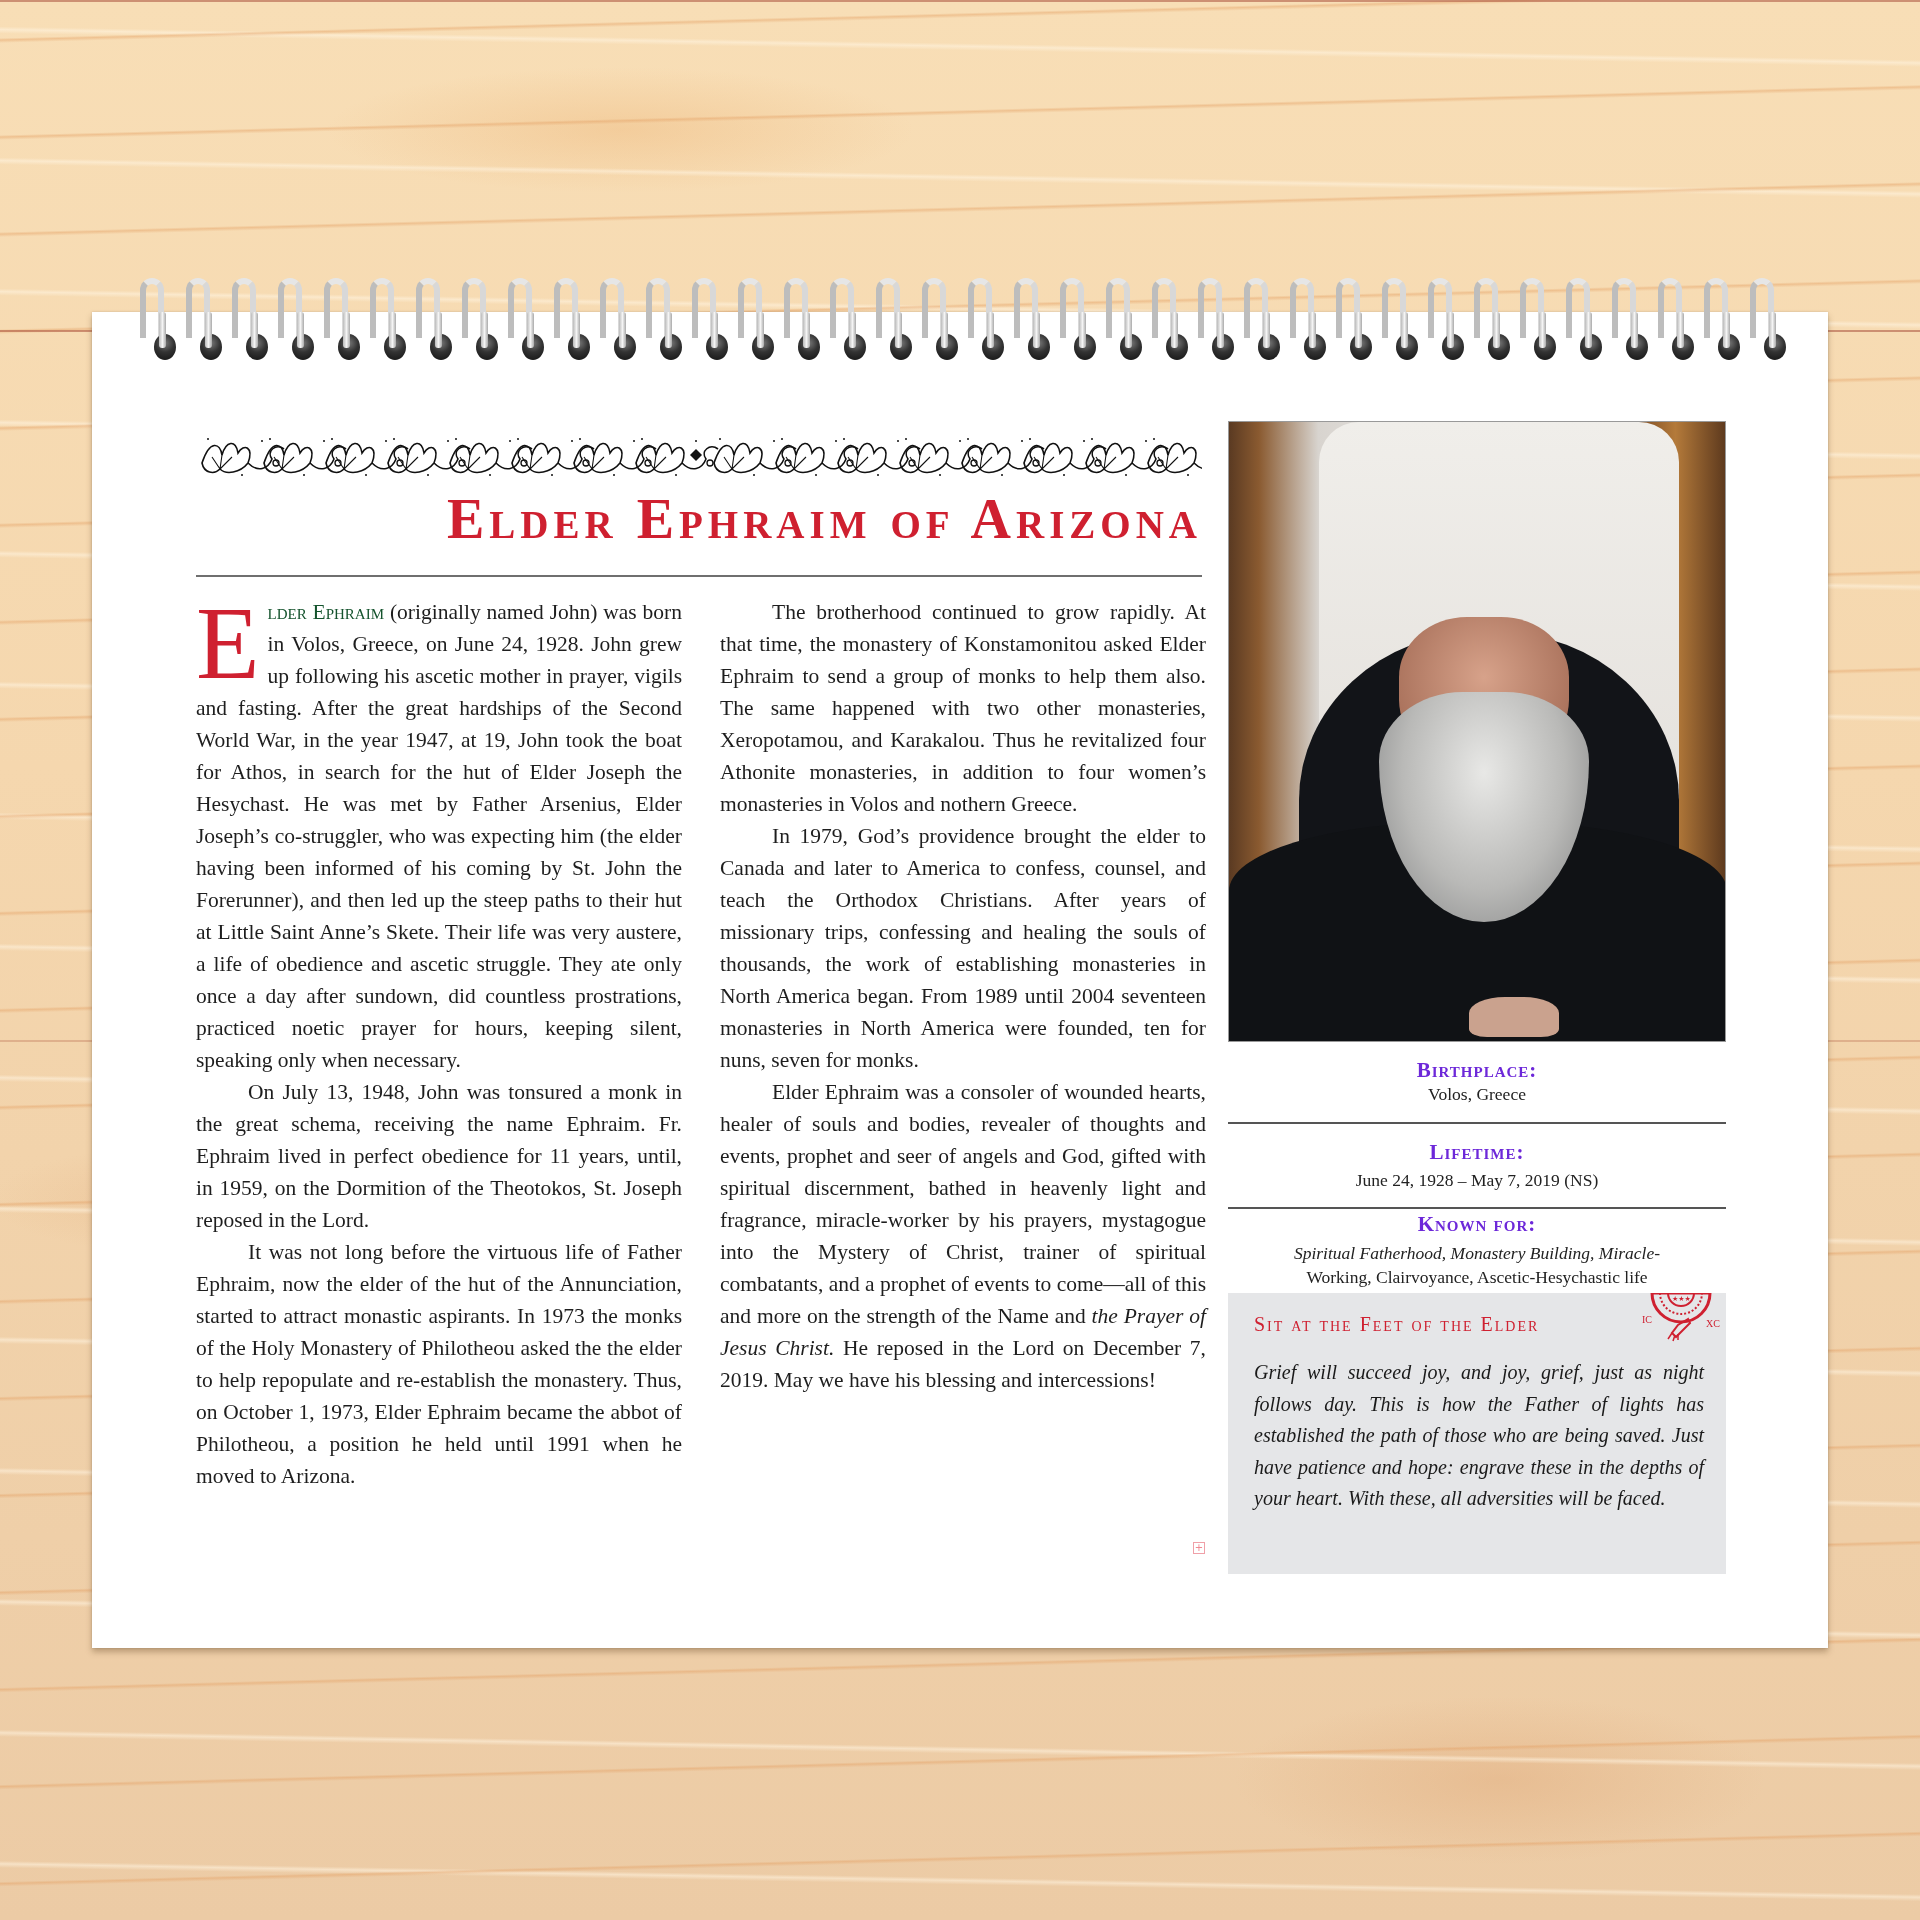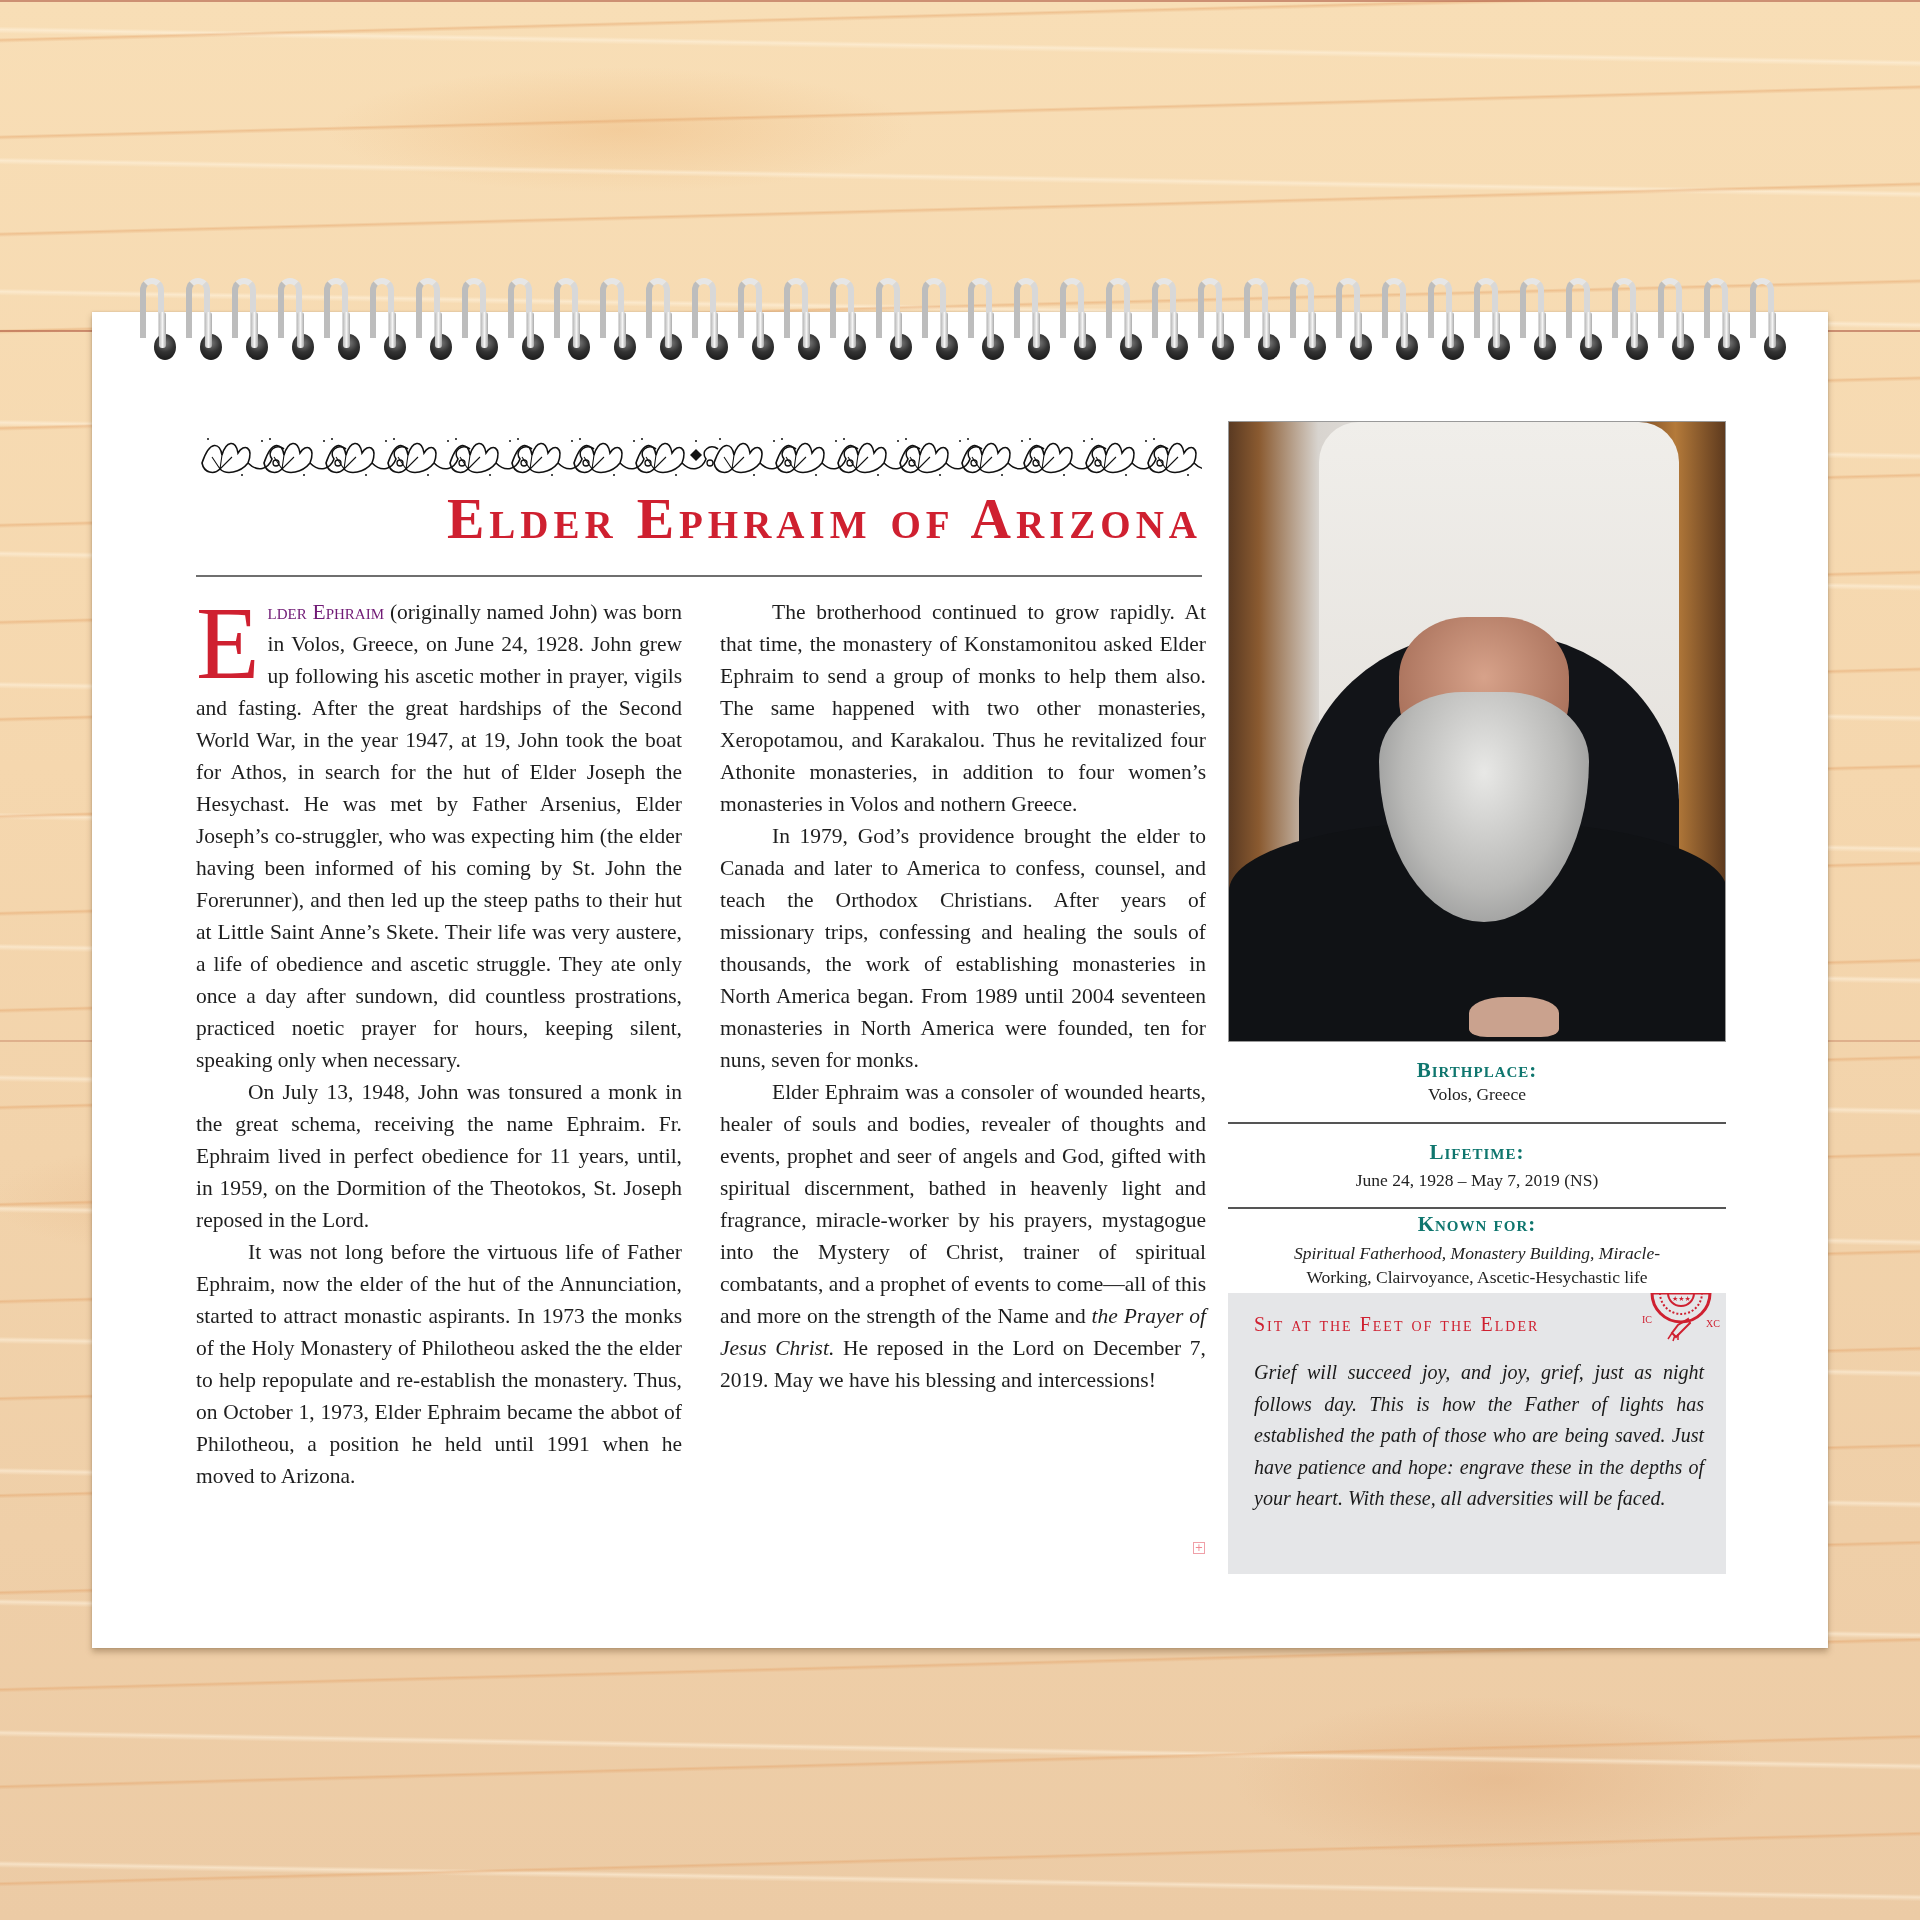--- a/index.html
+++ b/index.html
@@ -61,21 +61,21 @@
     text-align:justify; text-align-last:left;
   }
   .col p { margin:0; text-indent:52px; }
   .col p.first { text-indent:0; }
   .col1 { left:196px; }
   .col2 { left:720px; }
   .dropcap {
     float:left; color:#cf2030; font-size:104px; line-height:80px;
     margin:7px 8px 0 0; padding:0;
   }
-  .lead-caps { color:#701a75; font-variant:small-caps; }
+  .lead-caps { color:#14532d; font-variant:small-caps; }
   .ital { font-style:italic; }
   .overset {
     position:absolute; left:1193px; top:1542px; width:10px; height:10px;
     border:1px solid #f0a0a8; color:#f08890; font-size:10px; line-height:10px; text-align:center;
     font-family:"DejaVu Sans", sans-serif;
   }
 
   .photo {
     position:absolute; left:1228px; top:421px; width:498px; height:621px;
     border:1px solid #999; box-sizing:border-box; overflow:hidden;
@@ -91,21 +91,21 @@
   .photo .face { position:absolute; left:170px; top:195px; width:170px; height:150px;
     background:radial-gradient(ellipse at 50% 40%, #d7a28a, #a8705a 80%); border-radius:40% 40% 45% 45%; }
   .photo .beard { position:absolute; left:150px; top:270px; width:210px; height:230px;
     background:radial-gradient(ellipse at 50% 35%, #e8e8e6 0%, #b9b9b7 55%, #7e7f80 100%);
     border-radius:40% 40% 50% 50% / 30% 30% 70% 70%; }
   .photo .hand { position:absolute; left:240px; top:575px; width:90px; height:40px;
     background:#caa28e; border-radius:40% 40% 20% 20%; }
 
   .info-label {
     position:absolute; left:1228px; width:498px; text-align:center;
-    font-weight:bold; font-variant:small-caps; font-size:21px; color:#0f766e; letter-spacing:1px;
+    font-weight:bold; font-variant:small-caps; font-size:21px; color:#6d28d9; letter-spacing:1px;
   }
   .info-value {
     position:absolute; left:1228px; width:498px; text-align:center;
     font-size:17.5px; color:#222; line-height:23px;
   }
   .info-rule { position:absolute; left:1228px; width:498px; height:2px; background:#555; }
 
   .quote-box {
     position:absolute; left:1228px; top:1293px; width:498px; height:281px;
     background:#e5e6e8;

